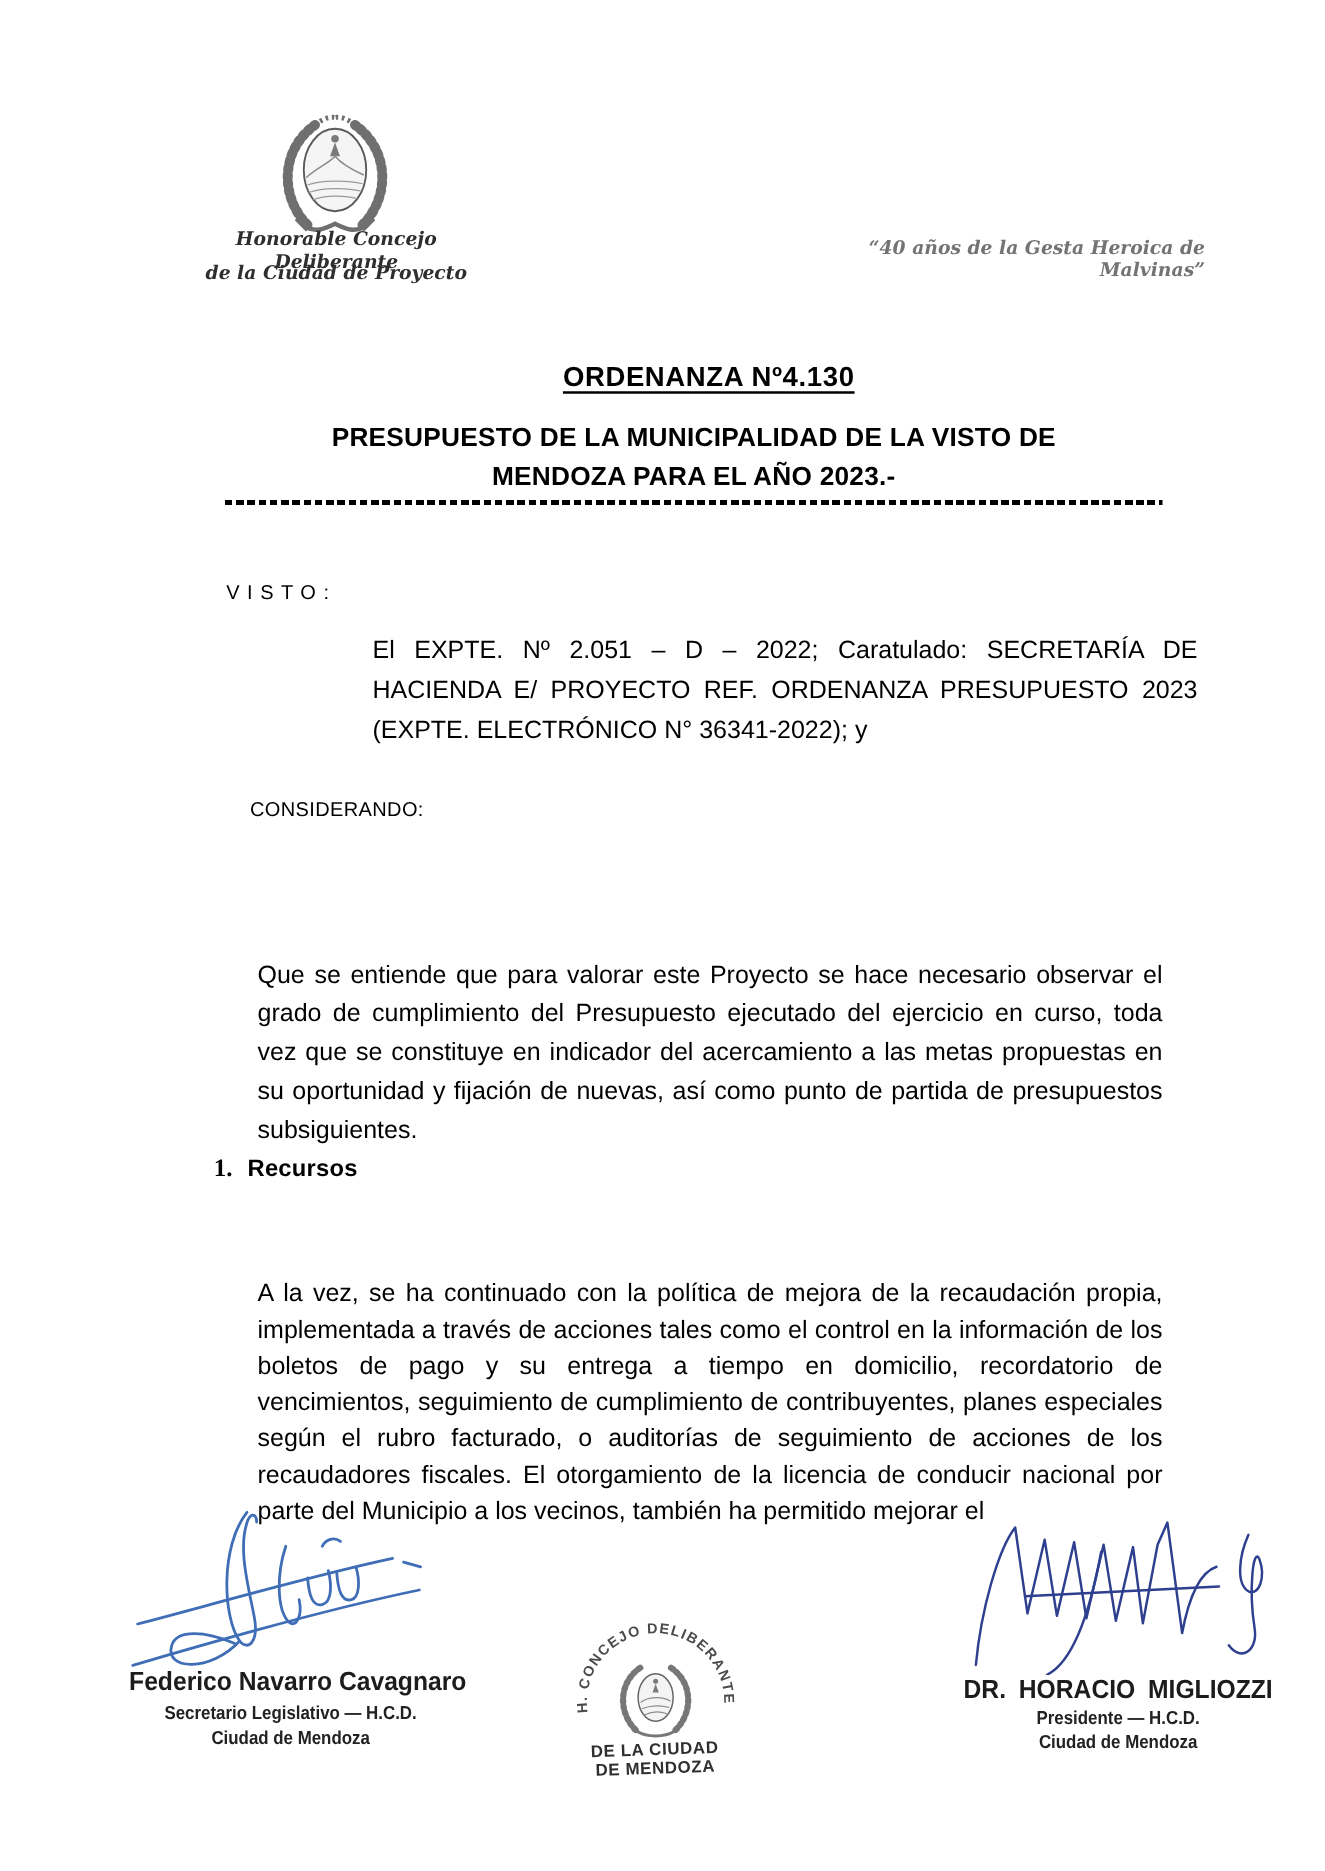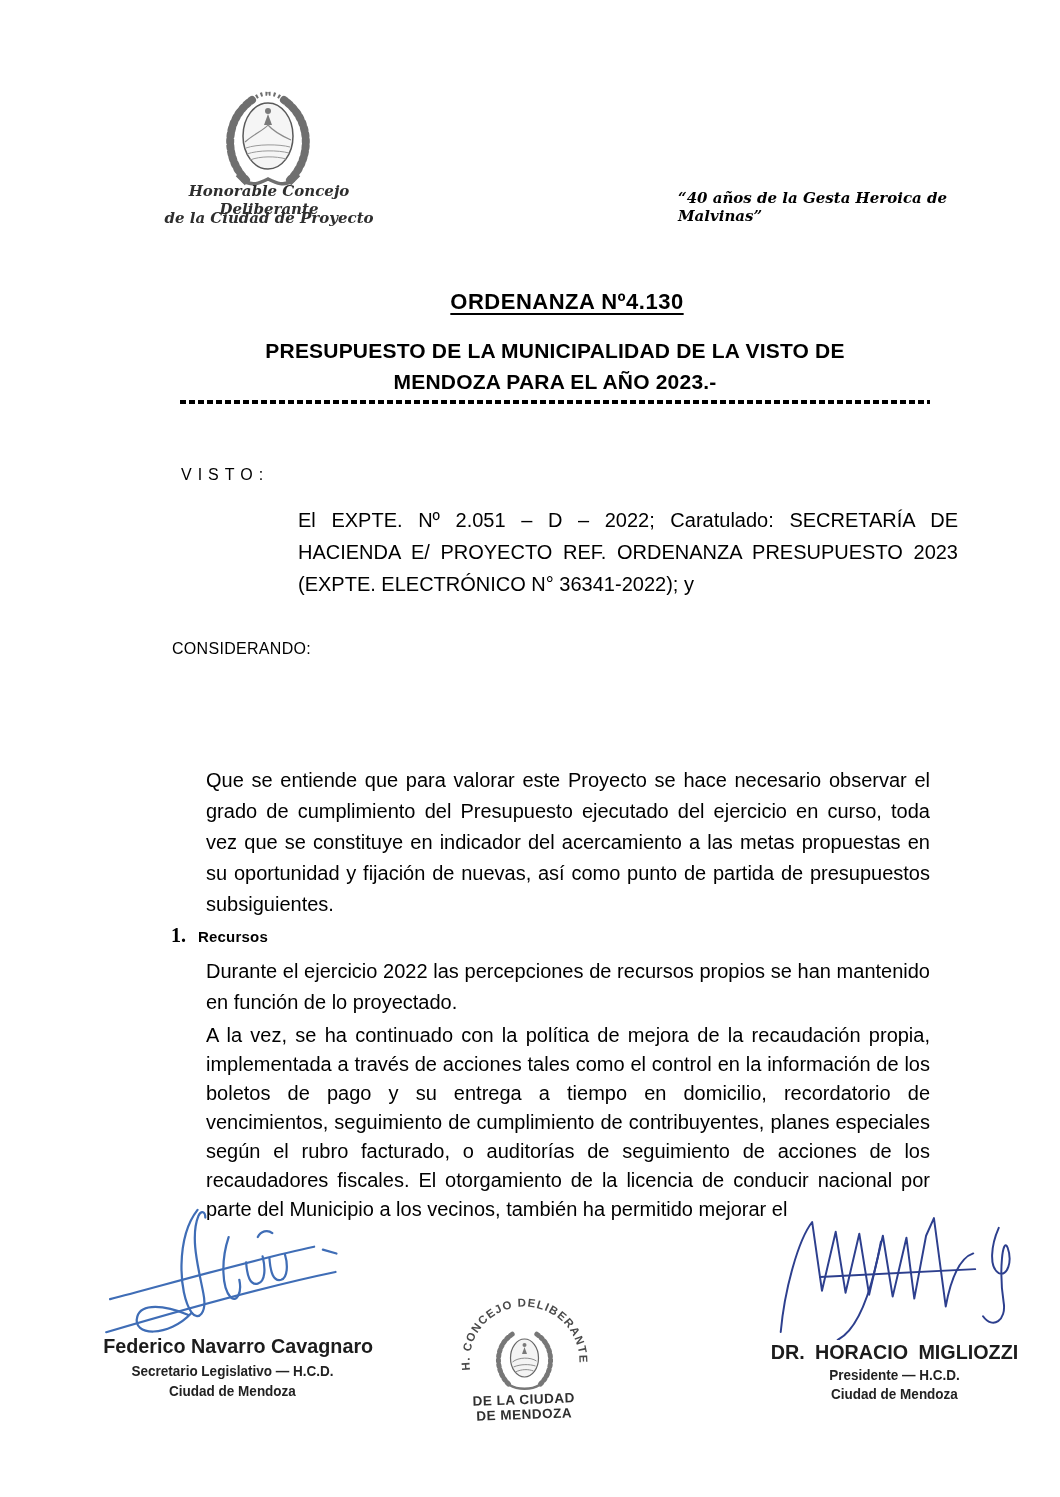--- a/index.html
+++ b/index.html
@@ -17,22 +17,22 @@
   
   .org-script{
     font-family:"DejaVu Serif", serif;
     font-style:italic;font-weight:600;
     font-size:15px;color:#2e2e2e;
     text-align:center;
   }
   .motto{
     font-family:"DejaVu Serif", serif;
     font-style:italic;font-weight:600;
-    font-size:15px;color:#000000;
-    text-align:left;
+    font-size:15px;color:#737373;
+    text-align:right;
   }
 
   
   .ord-title{
     left:192px;top:289px;width:750px;
     text-align:center;
     font-size:22px;font-weight:bold;
     text-decoration:underline;
     text-underline-offset:4px;
     text-decoration-thickness:2px;
@@ -46,31 +46,31 @@
     letter-spacing:.2px;
   }
   .divider{
     left:180px;top:400px;width:750px;height:4px;
     background:repeating-linear-gradient(90deg,var(--ink,#000) 0 6px,transparent 6px 9px);
   }
 
   
   .h-bold{font-size:16px;font-weight:normal;}
   .visto-h{left:181px;top:466px;letter-spacing:6px;}
-  .cons-h{left:172px;top:640px;letter-spacing:.3px;}
+  .cons-h{left:200px;top:640px;letter-spacing:.3px;}
   .para{
     font-size:20px;line-height:31px;
     text-align:justify;color:#000;
   }
   .visto-body{left:270px;top:504px;width:660px;line-height:32px;margin-left:28px;}
   .c-p1{left:206px;top:675px;width:724px;}
   .c-p2{left:206px;top:765px;width:724px;}
   .sec-h{left:171px;top:924px;display:flex;align-items:baseline;}
   .sec-num{font-family:"Liberation Serif", serif;font-weight:bold;font-size:20px;}
-  .sec-label{font-size:15px;font-weight:bold;margin-left:12px;letter-spacing:.2px;}
+  .sec-label{font-size:19px;font-weight:bold;margin-left:12px;letter-spacing:.2px;}
   .s-p1{left:206px;top:956px;width:724px;}
   .s-p2{left:206px;top:1021px;width:724px;line-height:29px;}
 
   
   .stamp{color:#1c1c1c;text-align:center;}
   .stamp-name{font-size:21px;font-weight:bold;transform:scaleX(.94);transform-origin:center;white-space:nowrap;}
   .stamp-sub{font-size:15px;font-weight:bold;transform:scaleX(.9);transform-origin:center;white-space:nowrap;color:#222;}
   .sig-left-name{left:95px;top:1334px;width:275px;}
   .sig-left-title{left:95px;top:1362px;width:275px;}
   .sig-left-org{left:95px;top:1382px;width:275px;}
@@ -116,21 +116,20 @@
   <div class="abs h-bold visto-h">VISTO:</div>
   <div class="abs para visto-body">El EXPTE. Nº 2.051 – D – 2022; Caratulado: SECRETARÍA DE HACIENDA E/ PROYECTO REF. ORDENANZA PRESUPUESTO 2023 (EXPTE. ELECTRÓNICO N° 36341-2022); y</div>
 
   <div class="abs h-bold cons-h">CONSIDERANDO:</div>
   <div class="abs para c-p2">Que se entiende que para valorar este Proyecto se hace necesario observar el grado de cumplimiento del Presupuesto ejecutado del ejercicio en curso, toda vez que se constituye en indicador del acercamiento a las metas propuestas en su oportunidad y fijación de nuevas, así como punto de partida de presupuestos subsiguientes.</div>
 
   <div class="abs sec-h">
     <span class="sec-num">1.</span>
     <span class="sec-label">Recursos</span>
   </div>
-  <div class="abs para s-p1">Durante el ejercicio 2022 las percepciones de recursos propios se han mantenido en función de lo proyectado.</div>
   <div class="abs para s-p2">A la vez, se ha continuado con la política de mejora de la recaudación propia, implementada a través de acciones tales como el control en la información de los boletos de pago y su entrega a tiempo en domicilio, recordatorio de vencimientos, seguimiento de cumplimiento de contribuyentes, planes especiales según el rubro facturado, o auditorías de seguimiento de acciones de los recaudadores fiscales. El otorgamiento de la licencia de conducir nacional por parte del Municipio a los vecinos, también ha permitido mejorar el</div>
 
   <div class="abs" style="left:100px;top:1204px;width:300px;height:136px;">
     <svg viewBox="0 0 300 140" width="300" height="136">
       <g fill="none" stroke="var(--signature-left,#3f6db6)" stroke-width="2.3" stroke-linecap="round">
         <path d="M6 98 C60 84 150 58 216 44"></path>
         <path d="M2 132 C70 112 160 86 238 70"></path>
         <path d="M225 47 l14 4"></path>
         <path d="M96 6 C74 34 76 92 90 112 C97 121 106 112 102 92 C97 66 88 34 97 12 C100 6 104 8 104 14"></path>
         <path d="M128 34 C120 58 121 86 130 96 C136 102 142 92 139 78"></path>

